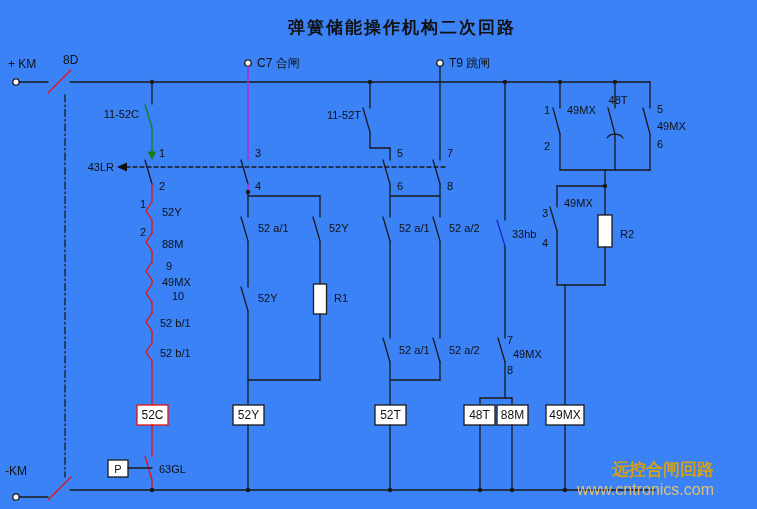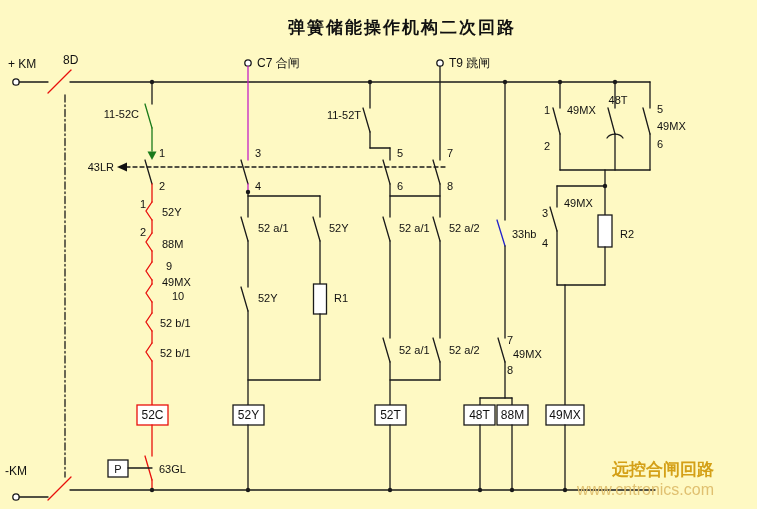--- a/index.html
+++ b/index.html
@@ -1,16 +1,16 @@
 <!DOCTYPE html>
 <html style="--wire: #1a1a1a; --red: #e8100c; --green: #1a7a1a; --magenta: #c522c5; --blue: #2222cc; --watermark: #d4a017; --watermark2: #e0c070;"><head>
 <meta charset="utf-8">
 <style>
   html,body{margin:0;padding:0;background:#ffffff}
-  .page{position:relative;width:757px;height:509px;background:#fef9c3;overflow:hidden;
+  .page{position:relative;width:757px;height:509px;background:#3b82f6;overflow:hidden;
         font-family:"Liberation Sans","DejaVu Sans",sans-serif}
   svg{display:block}
   .w{stroke:var(--wire,#1a1a1a);stroke-width:1.3;fill:none;stroke-linecap:round}
   .red{stroke:var(--red,#e8100c)}
   .green{stroke:var(--green,#1a7a1a)}
   .magenta{stroke:var(--magenta,#c522c5)}
   .blue{stroke:var(--blue,#2222cc)}
   .dashed{stroke-dasharray:4 3}
   .dashdot{stroke-dasharray:7 3 1.5 3}
   .term{fill:#ffffff;stroke:#1a1a1a;stroke-width:1.3}

